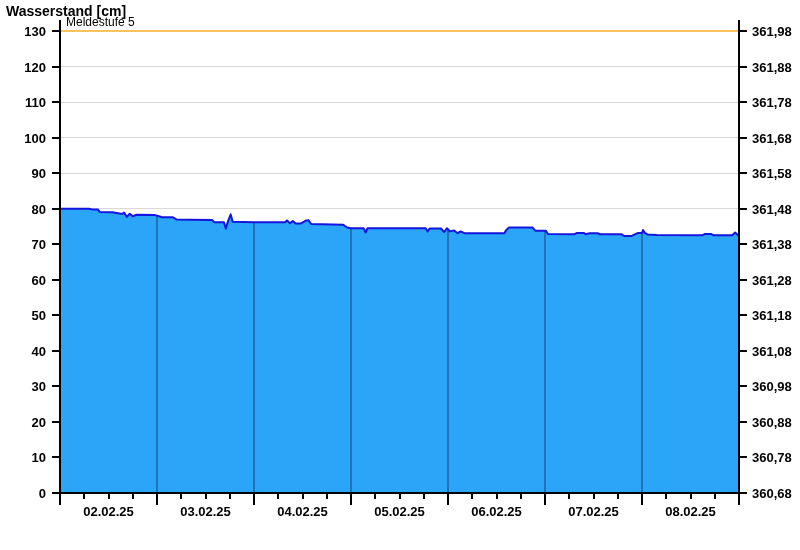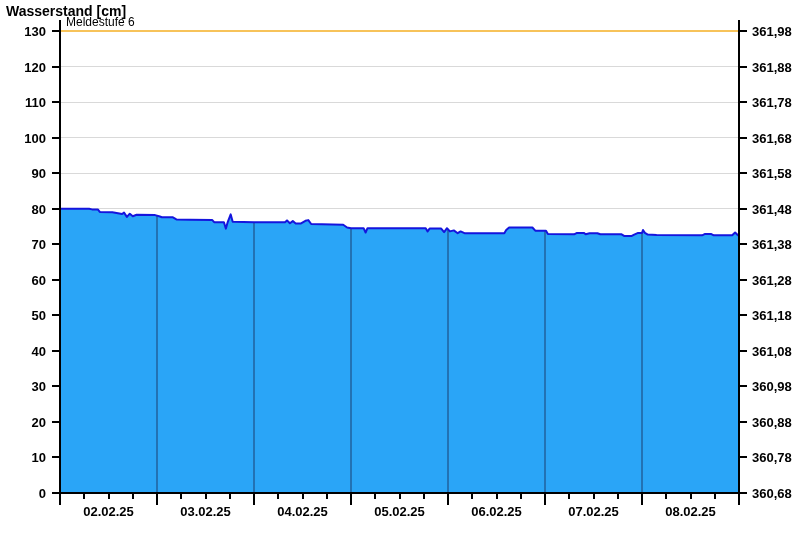--- a/index.html
+++ b/index.html
@@ -143,14 +143,14 @@
         <line x1="739" y1="493" x2="739" y2="505" stroke="#000000" stroke-width="2" shape-rendering="crispEdges"></line>
         <text x="108.5" y="516" text-anchor="middle" fill="#000000" font-family="&quot;Liberation Sans&quot;,sans-serif" font-size="13" font-weight="bold">02.02.25</text>
         <text x="205.5" y="516" text-anchor="middle" fill="#000000" font-family="&quot;Liberation Sans&quot;,sans-serif" font-size="13" font-weight="bold">03.02.25</text>
         <text x="302.5" y="516" text-anchor="middle" fill="#000000" font-family="&quot;Liberation Sans&quot;,sans-serif" font-size="13" font-weight="bold">04.02.25</text>
         <text x="399.5" y="516" text-anchor="middle" fill="#000000" font-family="&quot;Liberation Sans&quot;,sans-serif" font-size="13" font-weight="bold">05.02.25</text>
         <text x="496.5" y="516" text-anchor="middle" fill="#000000" font-family="&quot;Liberation Sans&quot;,sans-serif" font-size="13" font-weight="bold">06.02.25</text>
         <text x="593.5" y="516" text-anchor="middle" fill="#000000" font-family="&quot;Liberation Sans&quot;,sans-serif" font-size="13" font-weight="bold">07.02.25</text>
         <text x="690.5" y="516" text-anchor="middle" fill="#000000" font-family="&quot;Liberation Sans&quot;,sans-serif" font-size="13" font-weight="bold">08.02.25</text>
       </g>
     </svg>
-  <div class="threshold-label">Meldestufe 6</div>
+  <div class="threshold-label">Meldestufe 5</div>
 </div>
 
 </body></html>

